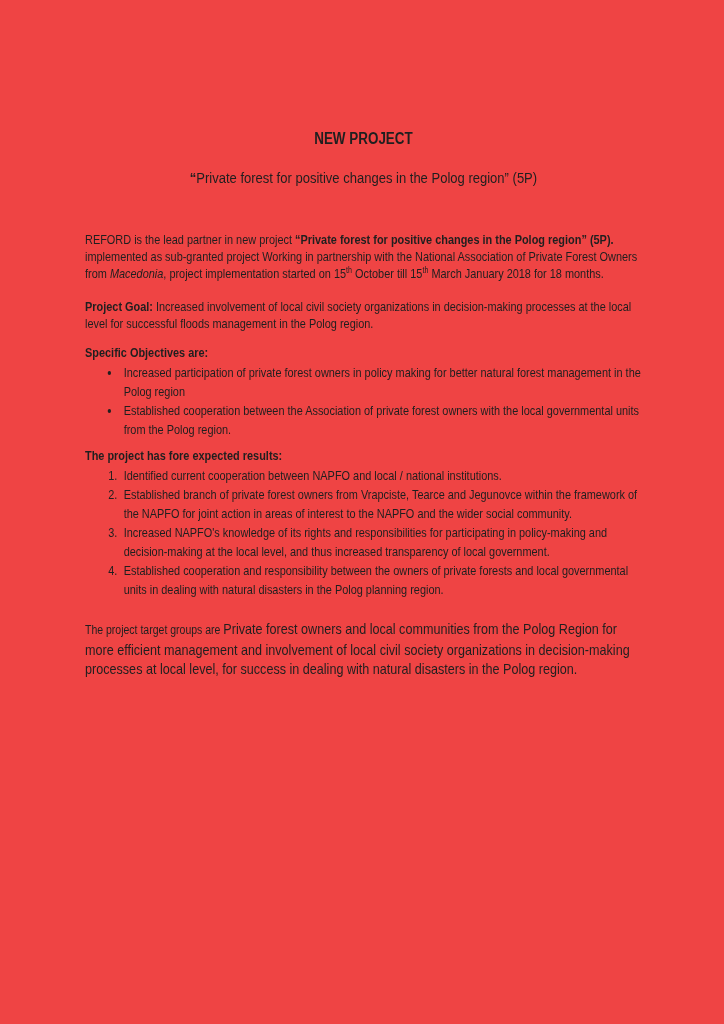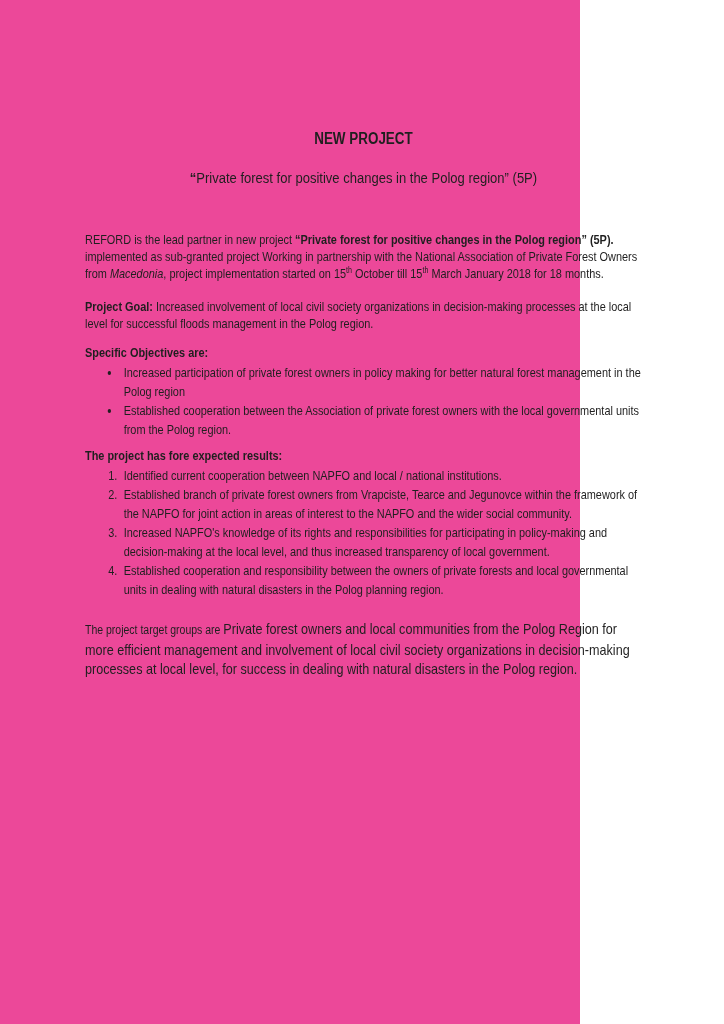--- a/index.html
+++ b/index.html
@@ -6,23 +6,23 @@
   html, body { background: #ffffff; }
   body {
     width: 724px;
     height: 1024px;
     font-family: "Liberation Sans", "DejaVu Sans", sans-serif;
     color: #1f1f1f;
     overflow: hidden;
   }
   .page {
     position: relative;
-    width: 580px;
+    width: 724px;
     height: 1024px;
-    background: #ec4899;
+    background: #ef4444;
   }
   .content {
     position: absolute;
     left: 85px;
     top: 130px;
     width: 663px;
     transform: scaleX(0.84);
     transform-origin: top left;
   }
   .doc-title {

